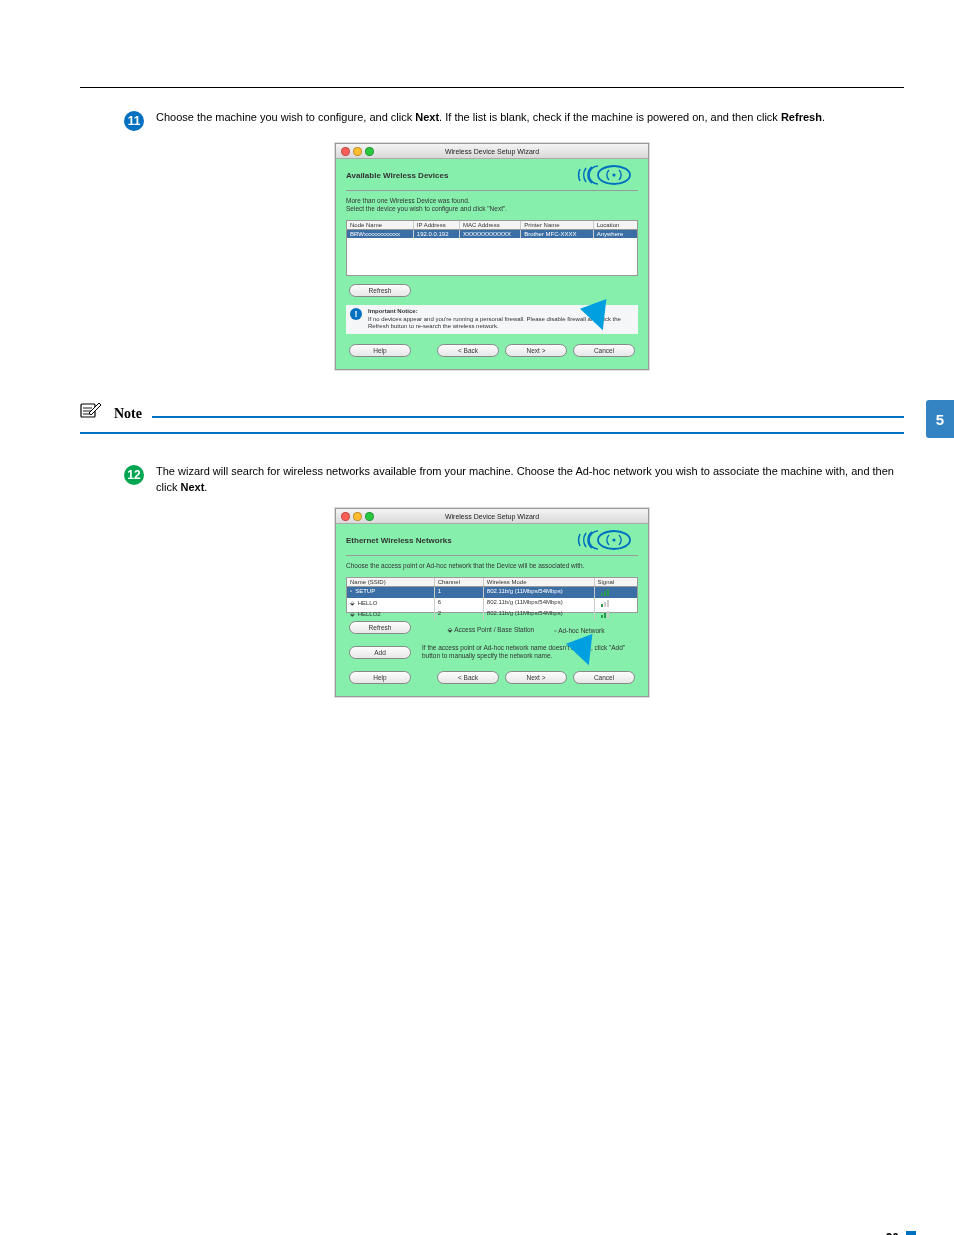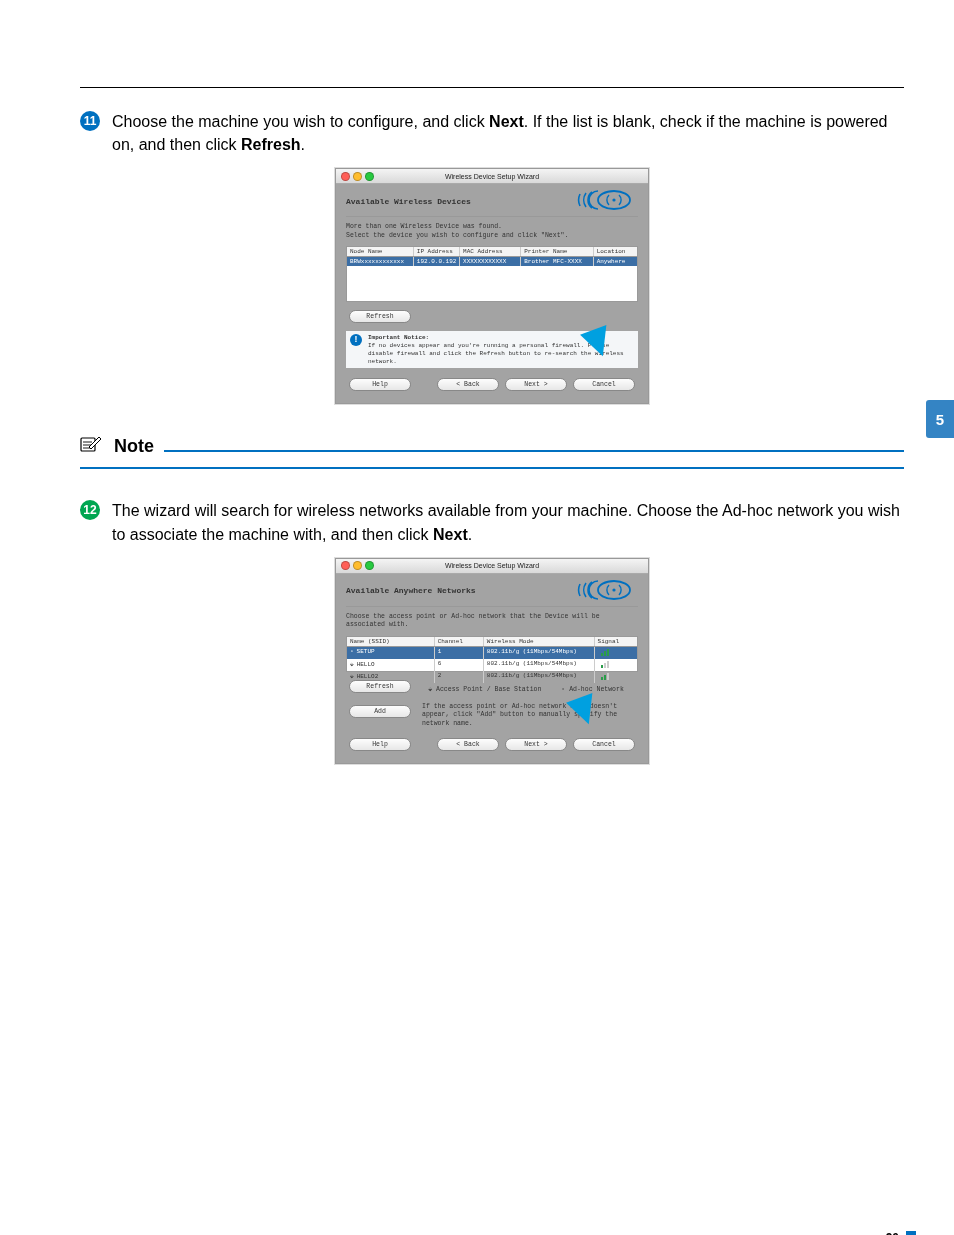--- a/index.html
+++ b/index.html
@@ -38,39 +38,40 @@
     font-size: 15px;
     font-weight: bold;
     display: flex;
     align-items: center;
     justify-content: center;
     border-radius: 3px 0 0 3px;
   }
   .step {
     display: flex;
     margin-bottom: 12px;
+    margin-left: 44px;
   }
   .badge {
     flex: 0 0 auto;
     width: 20px;
     height: 20px;
     border-radius: 50%;
     background: #0070c0;
     color: #fff;
     font-size: 12px;
     font-weight: bold;
     display: flex;
     align-items: center;
     justify-content: center;
     margin-right: 12px;
     margin-top: 1px;
   }
   .badge.green { background: #00a651; }
   .step-text {
-    font-size: 16px;
+    font-size: 11px;
     line-height: 1.45;
   }
   .step-text b { font-weight: bold; }
 
   
   .shot {
     width: 312px;
     margin: 8px auto 30px auto;
     border: 1px solid #999;
     font-size: 7px;
@@ -92,24 +93,23 @@
   .tl-dot.y { background: #ffbd2e; }
   .tl-dot.g { background: #28c940; }
   .tl-title {
     position: absolute;
     left: 0; right: 0;
     text-align: center;
     font-size: 7px;
     color: #222;
   }
   .shot-body {
-    background: #a3a3a3;
+    background: #86efac;
     padding: 6px 10px 10px 10px;
     position: relative;
-    font-family: Liberation Mono, monospace;
   }
   .shot-head {
     display: flex;
     justify-content: space-between;
     align-items: center;
     border-bottom: 1px solid #999;
     padding-bottom: 4px;
     margin-bottom: 6px;
   }
   .shot-head-title { font-weight: bold; font-size: 8px; }
@@ -176,21 +176,21 @@
     position: absolute;
     width: 0; height: 0;
     border-left: 14px solid transparent;
     border-right: 14px solid transparent;
     border-top: 28px solid #00a0e0;
     transform: rotate(-20deg);
   }
 
   
   .note-block { margin: 22px 0 30px 0; }
-  .note-label { font-weight: bold; font-size: 18px; }
+  .note-label { font-weight: bold; font-size: 14px; font-family: Liberation Serif, serif; }
   .note-head-row { display:flex; align-items: baseline; gap: 10px; }
   .note-head-row .spacer { flex: 1; height: 2px; background: #0070c0; margin-top: 10px; }
   .note-body {
     font-size: 14.5px;
     line-height: 1.45;
     margin: 8px 0 4px 22px;
   }
   .note-end {
     border: none;
     border-top: 2px solid #0070c0;
@@ -349,21 +349,21 @@
     <div class="titlebar">
       <div class="tl-dots">
         <div class="tl-dot r"></div>
         <div class="tl-dot y"></div>
         <div class="tl-dot g"></div>
       </div>
       <div class="tl-title">Wireless Device Setup Wizard</div>
     </div>
     <div class="shot-body">
       <div class="shot-head">
-        <div class="shot-head-title">Available Anywhere Networks</div>
+        <div class="shot-head-title">Ethernet Wireless Networks</div>
         <div>
           <svg width="64" height="20" viewBox="0 0 64 20">
             <g fill="none" stroke="#0070c0" stroke-width="1.6">
               <path d="M6 16 a14 14 0 0 1 0 -12"></path>
               <path d="M12 17 a12 12 0 0 1 0 -14"></path>
               <path d="M18 18 a10 10 0 0 1 0 -16"></path>
               <path d="M24 19 a9 9 0 0 1 0 -18"></path>
             </g>
             <g transform="translate(40,10)">
               <ellipse cx="0" cy="0" rx="16" ry="9" fill="none" stroke="#0070c0" stroke-width="1.8"></ellipse>

